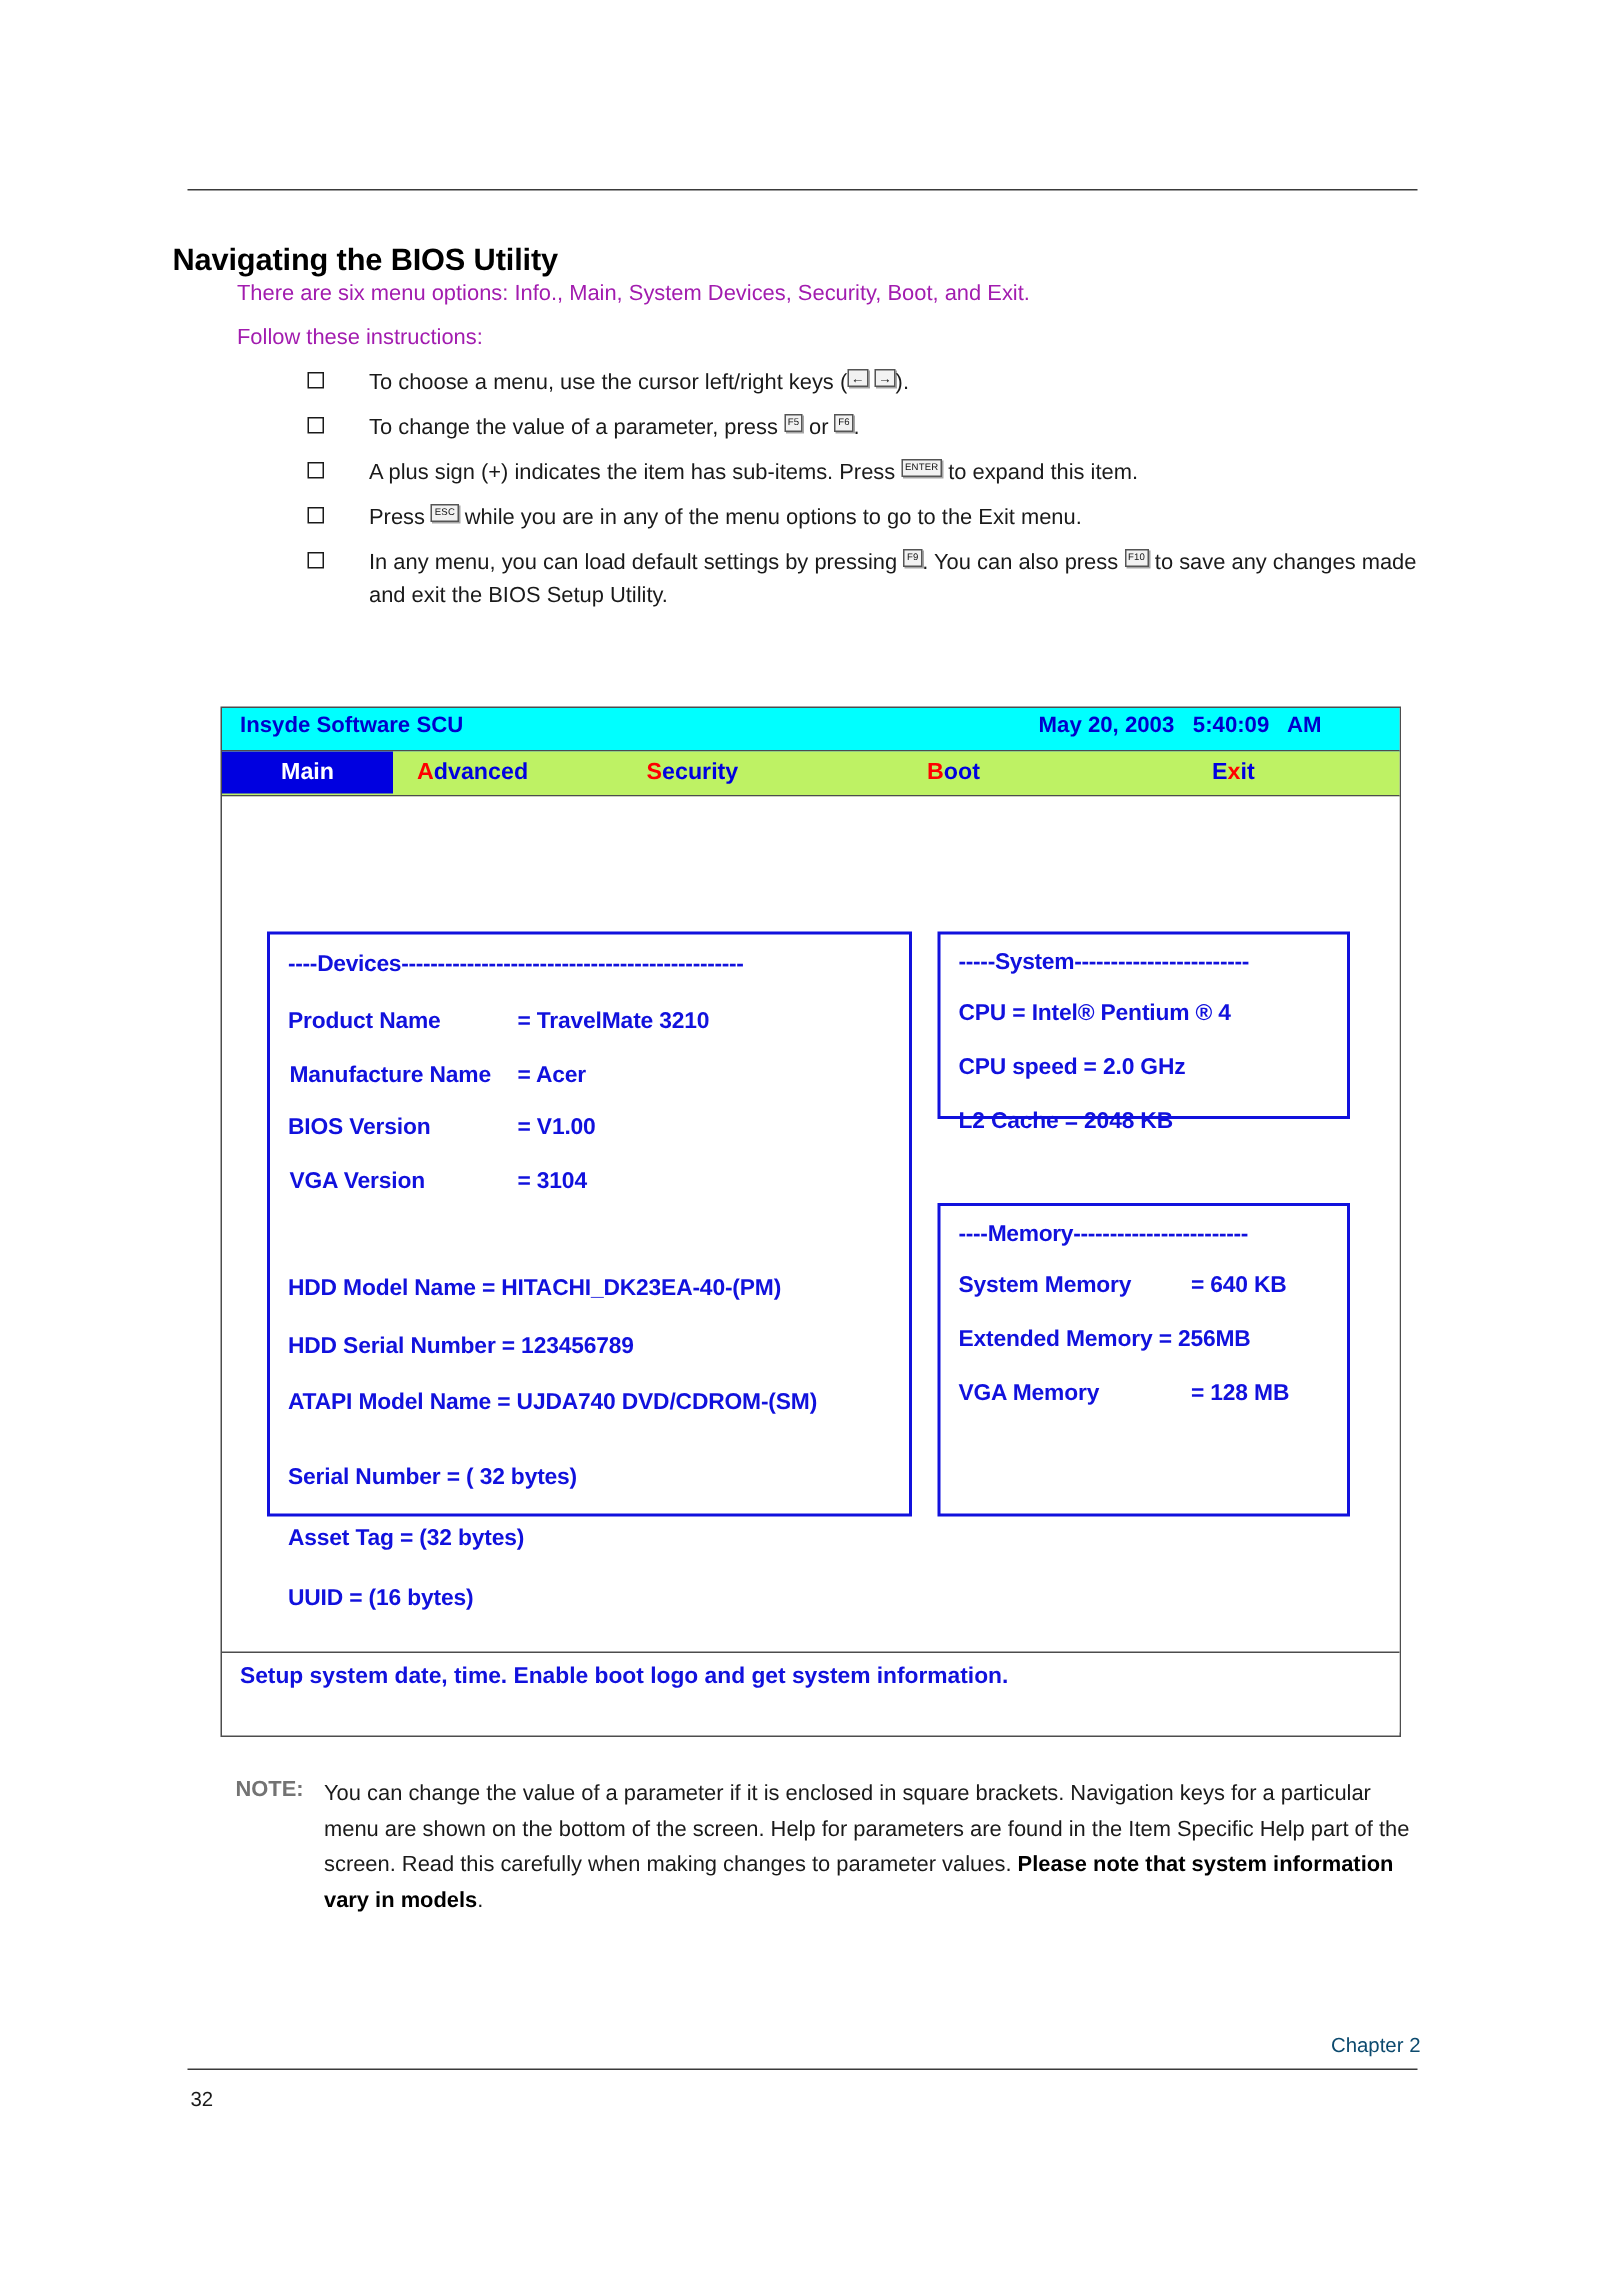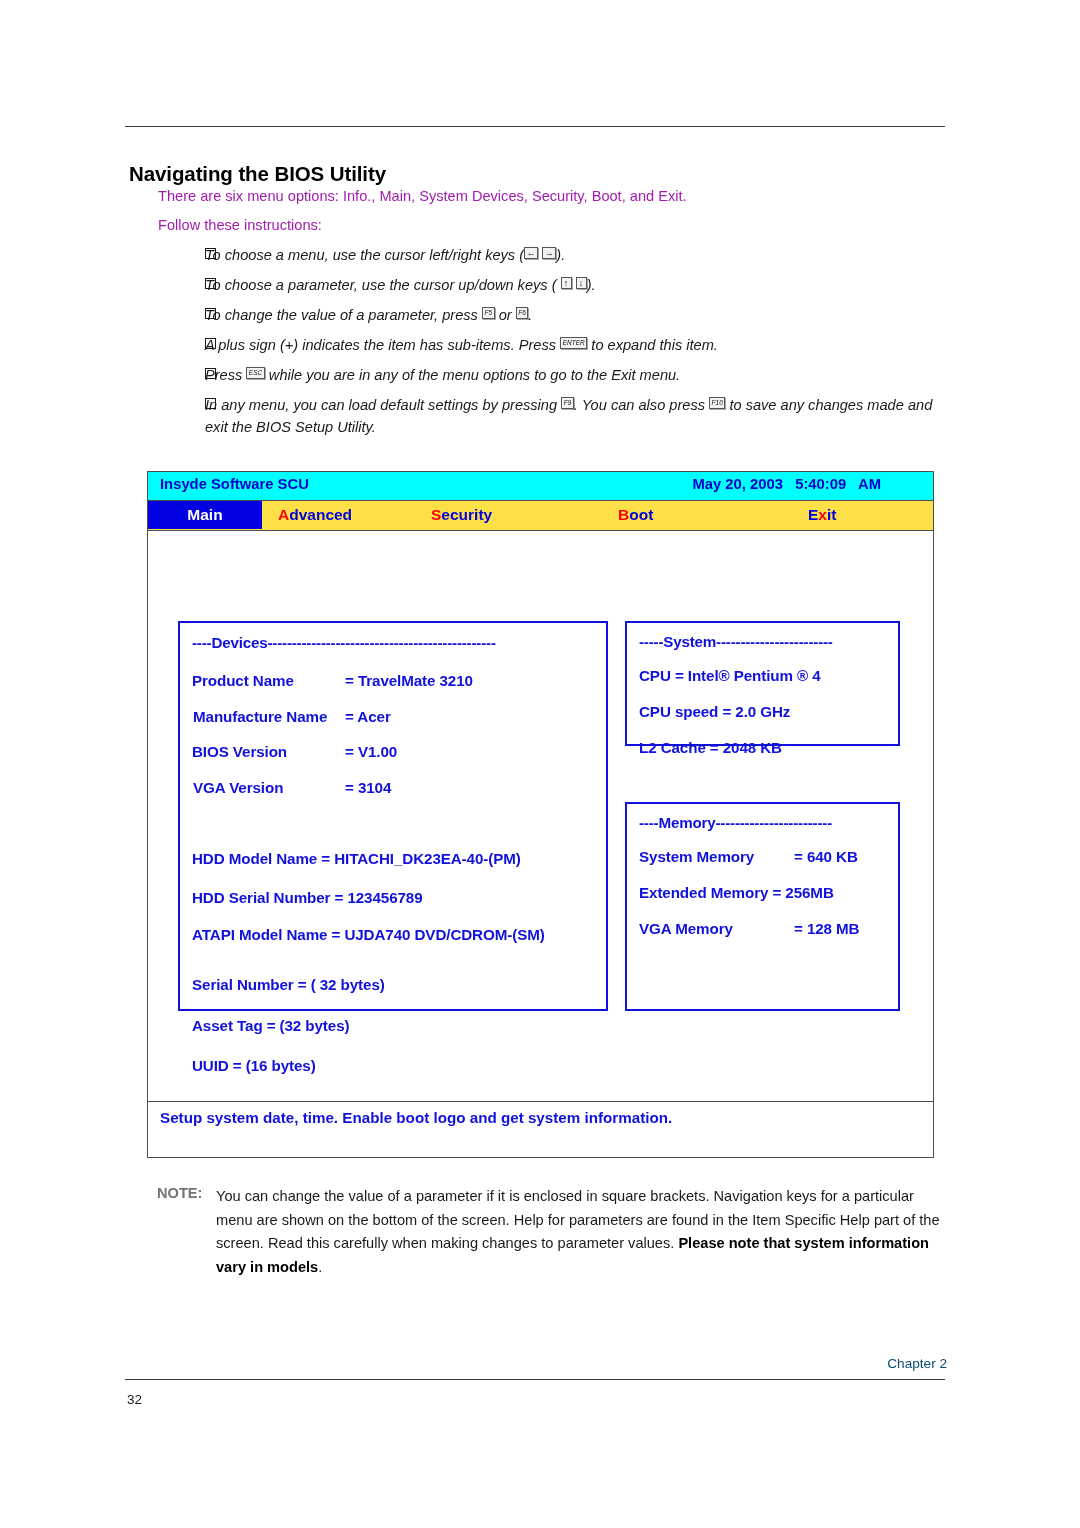--- a/index.html
+++ b/index.html
@@ -30,21 +30,21 @@
     left: 125px;
     top: 126px;
     width: 820px;
     height: 1px;
     background: #3a3a3a;
   }
 
   
   .page-title {
     position: absolute;
-    left: 129px;
+    left: 115px;
     top: 148px;
     font-size: 20.5px;
     font-weight: bold;
     letter-spacing: -0.1px;
     color: #000;
   }
 
   
   .intro {
     position: absolute;
@@ -72,24 +72,24 @@
     position: absolute;
     left: 0;
     top: 3px;
     width: 11px;
     height: 11px;
     border: 1.6px solid #1a1a1a;
     box-sizing: border-box;
   }
   .bullet-text {
     display: block;
+    margin-left: 41px;
     font-size: 14.6px;
     line-height: 21.5px;
     color: #1a1a1a;
-    font-style: italic;
   }
 
   
   .key {
     display: inline-block;
     border: 1.4px solid #555;
     background: #f2f2f2;
     color: #111;
     font-family: "Liberation Sans", sans-serif;
     font-size: 6.4px;
@@ -144,21 +144,21 @@
     font-weight: bold;
     color: #0000cc;
     white-space: pre;
   }
 
   .bios-tabs {
     position: relative;
     height: 30px;
     border-bottom: 1.5px solid #4d4d4d;
     box-sizing: border-box;
-    background: #fde047;
+    background: #bef264;
   }
   .tab {
     position: absolute;
     top: 0;
     height: 28px;
     line-height: 28px;
     font-size: 15.5px;
     font-weight: bold;
     color: #0000e0;
     white-space: nowrap;
@@ -324,24 +324,20 @@
   <div class="intro intro-1">There are six menu options: Info., Main, System Devices, Security, Boot, and Exit.</div>
   <div class="intro intro-2">Follow these instructions:</div>
 
   <div class="bullets">
 
     <div class="bullet-row">
       <span class="bullet-mark"></span>
       <span class="bullet-text"><span>To choose a menu, use the cursor left/right keys (</span><span class="key arrow">←</span> <span class="key arrow">→</span><span>).</span></span>
     </div>
 
-    <div class="bullet-row">
-      <span class="bullet-mark"></span>
-      <span class="bullet-text"><span>To choose a parameter, use the cursor up/down keys ( </span><span class="key arrow">↑</span> <span class="key arrow">↓</span><span>).</span></span>
-    </div>
 
     <div class="bullet-row">
       <span class="bullet-mark"></span>
       <span class="bullet-text"><span>To change the value of a parameter, press </span><span class="key">F5</span> <span>or </span><span class="key">F6</span><span>.</span></span>
     </div>
 
     <div class="bullet-row">
       <span class="bullet-mark"></span>
       <span class="bullet-text"><span>A plus sign (+) indicates the item has sub-items. Press </span><span class="key wide">ENTER</span><span> to expand this item.</span></span>
     </div>

